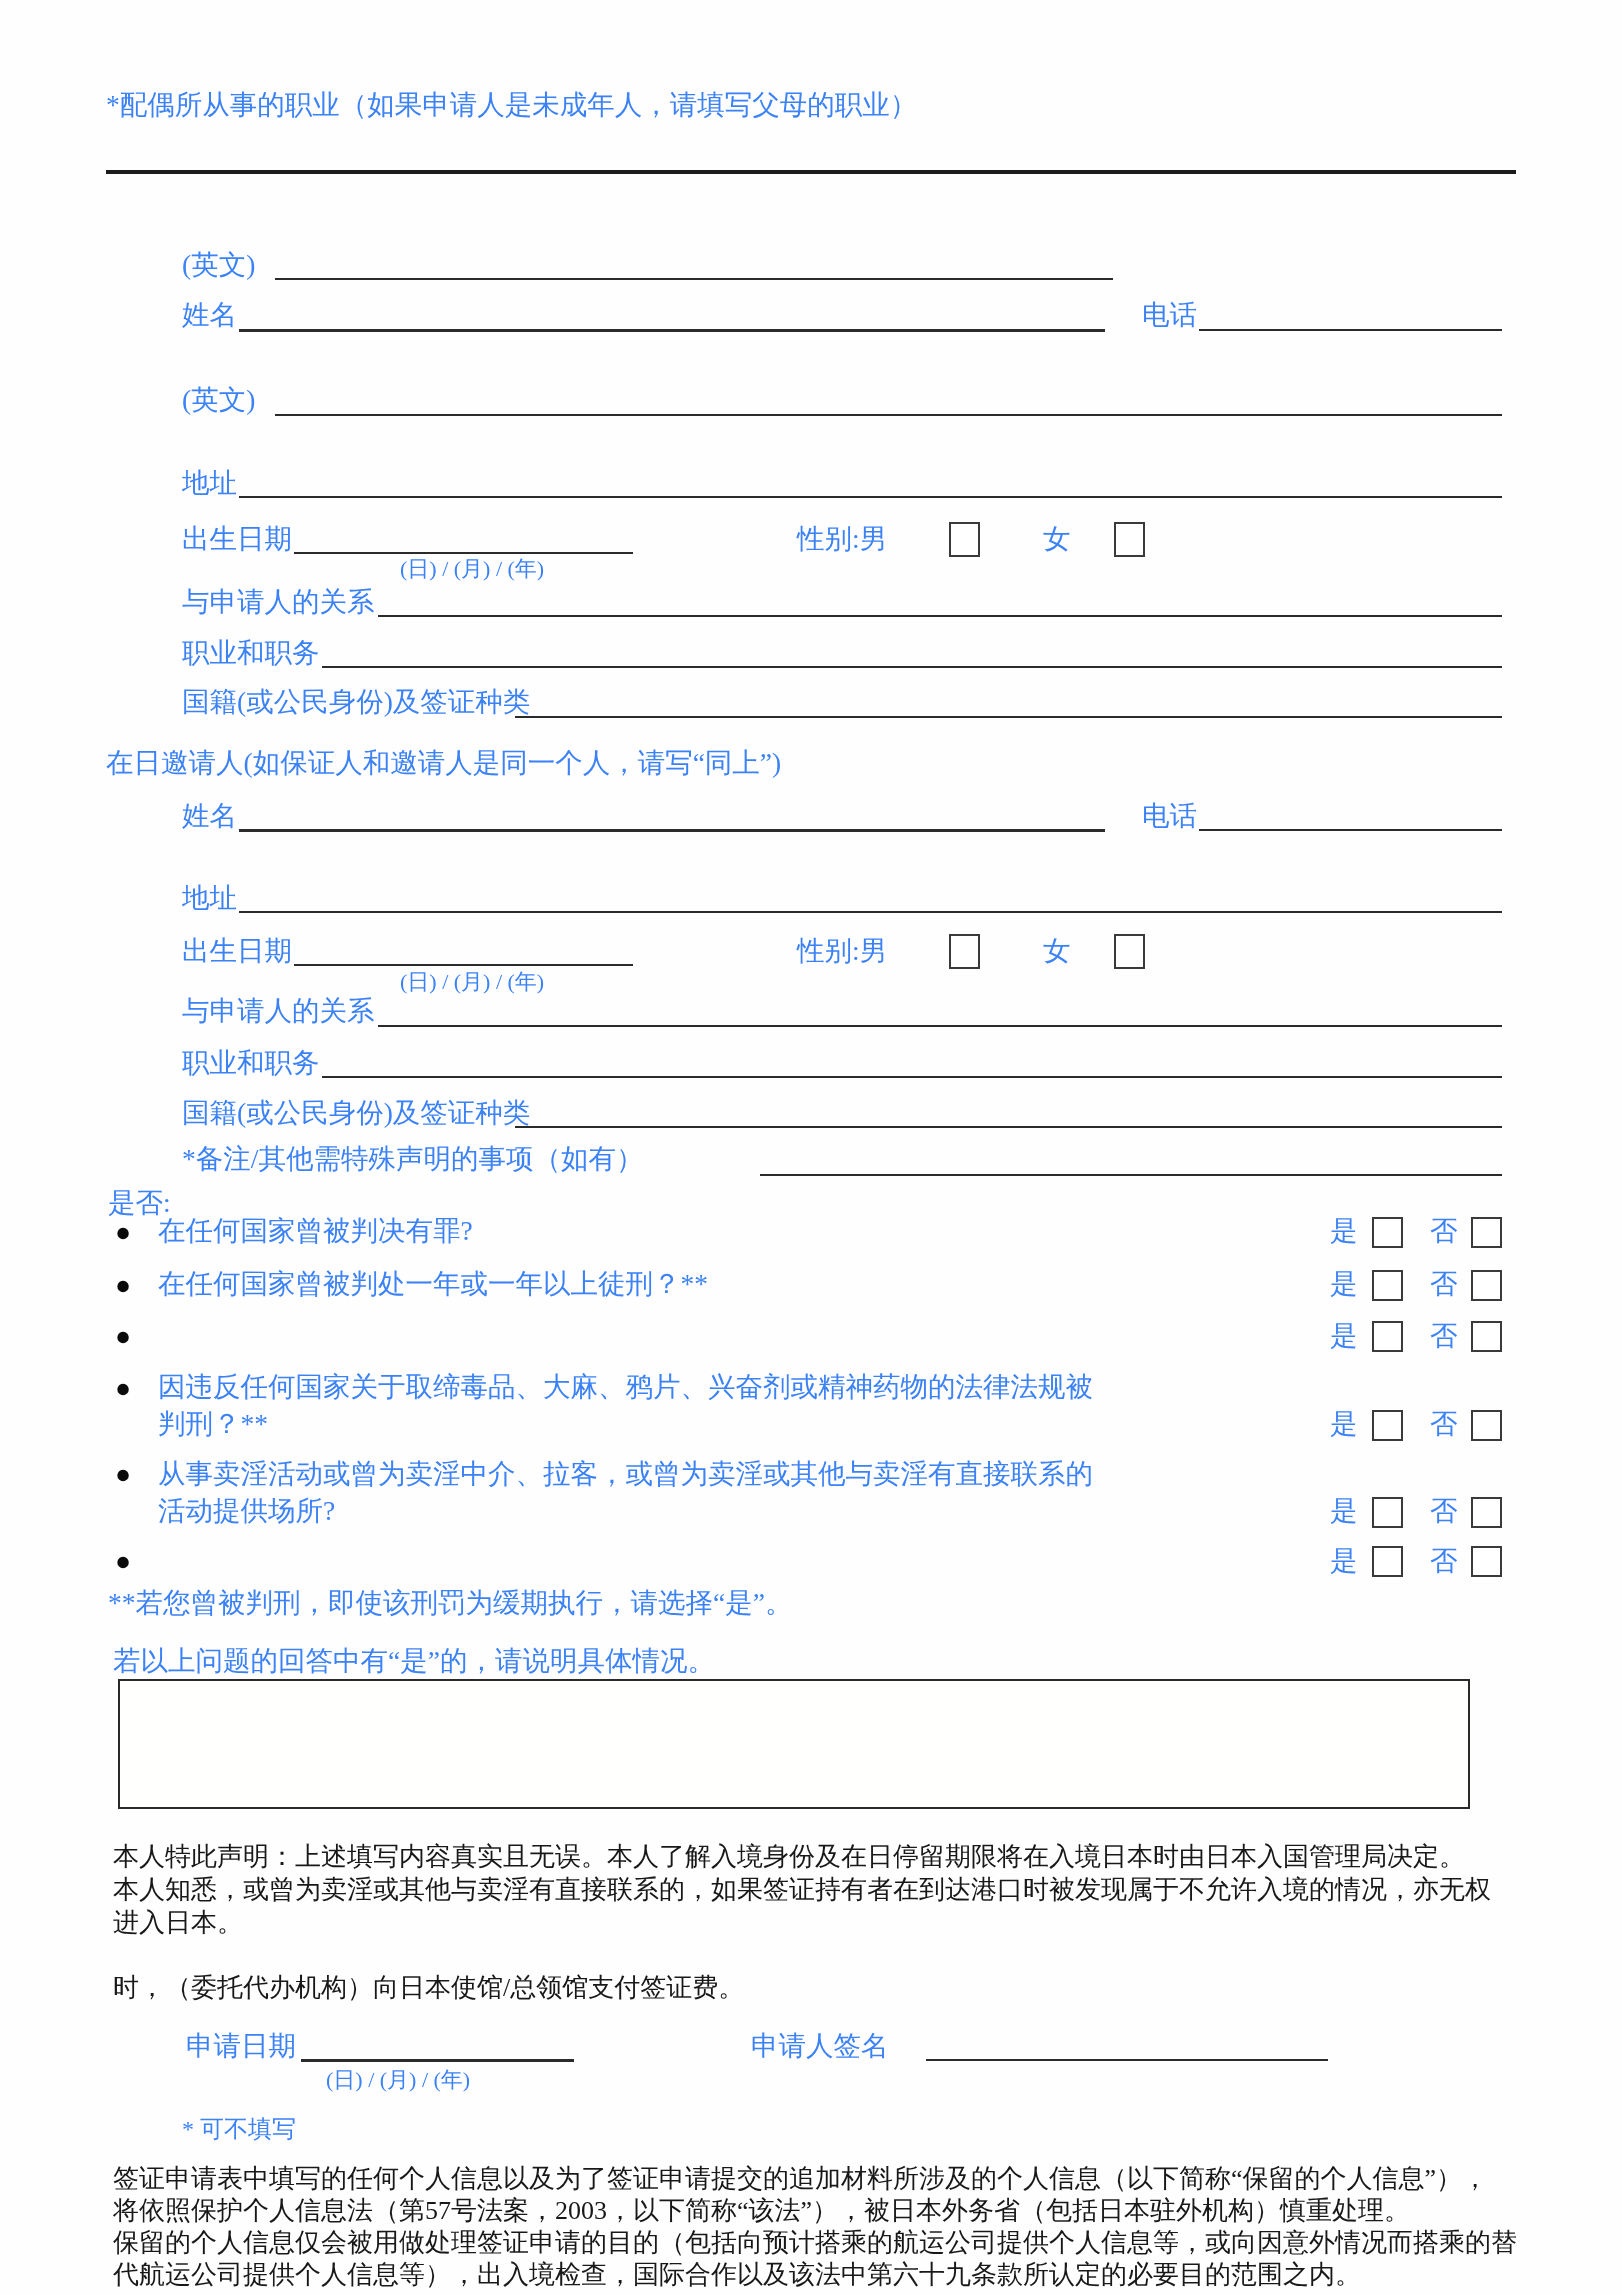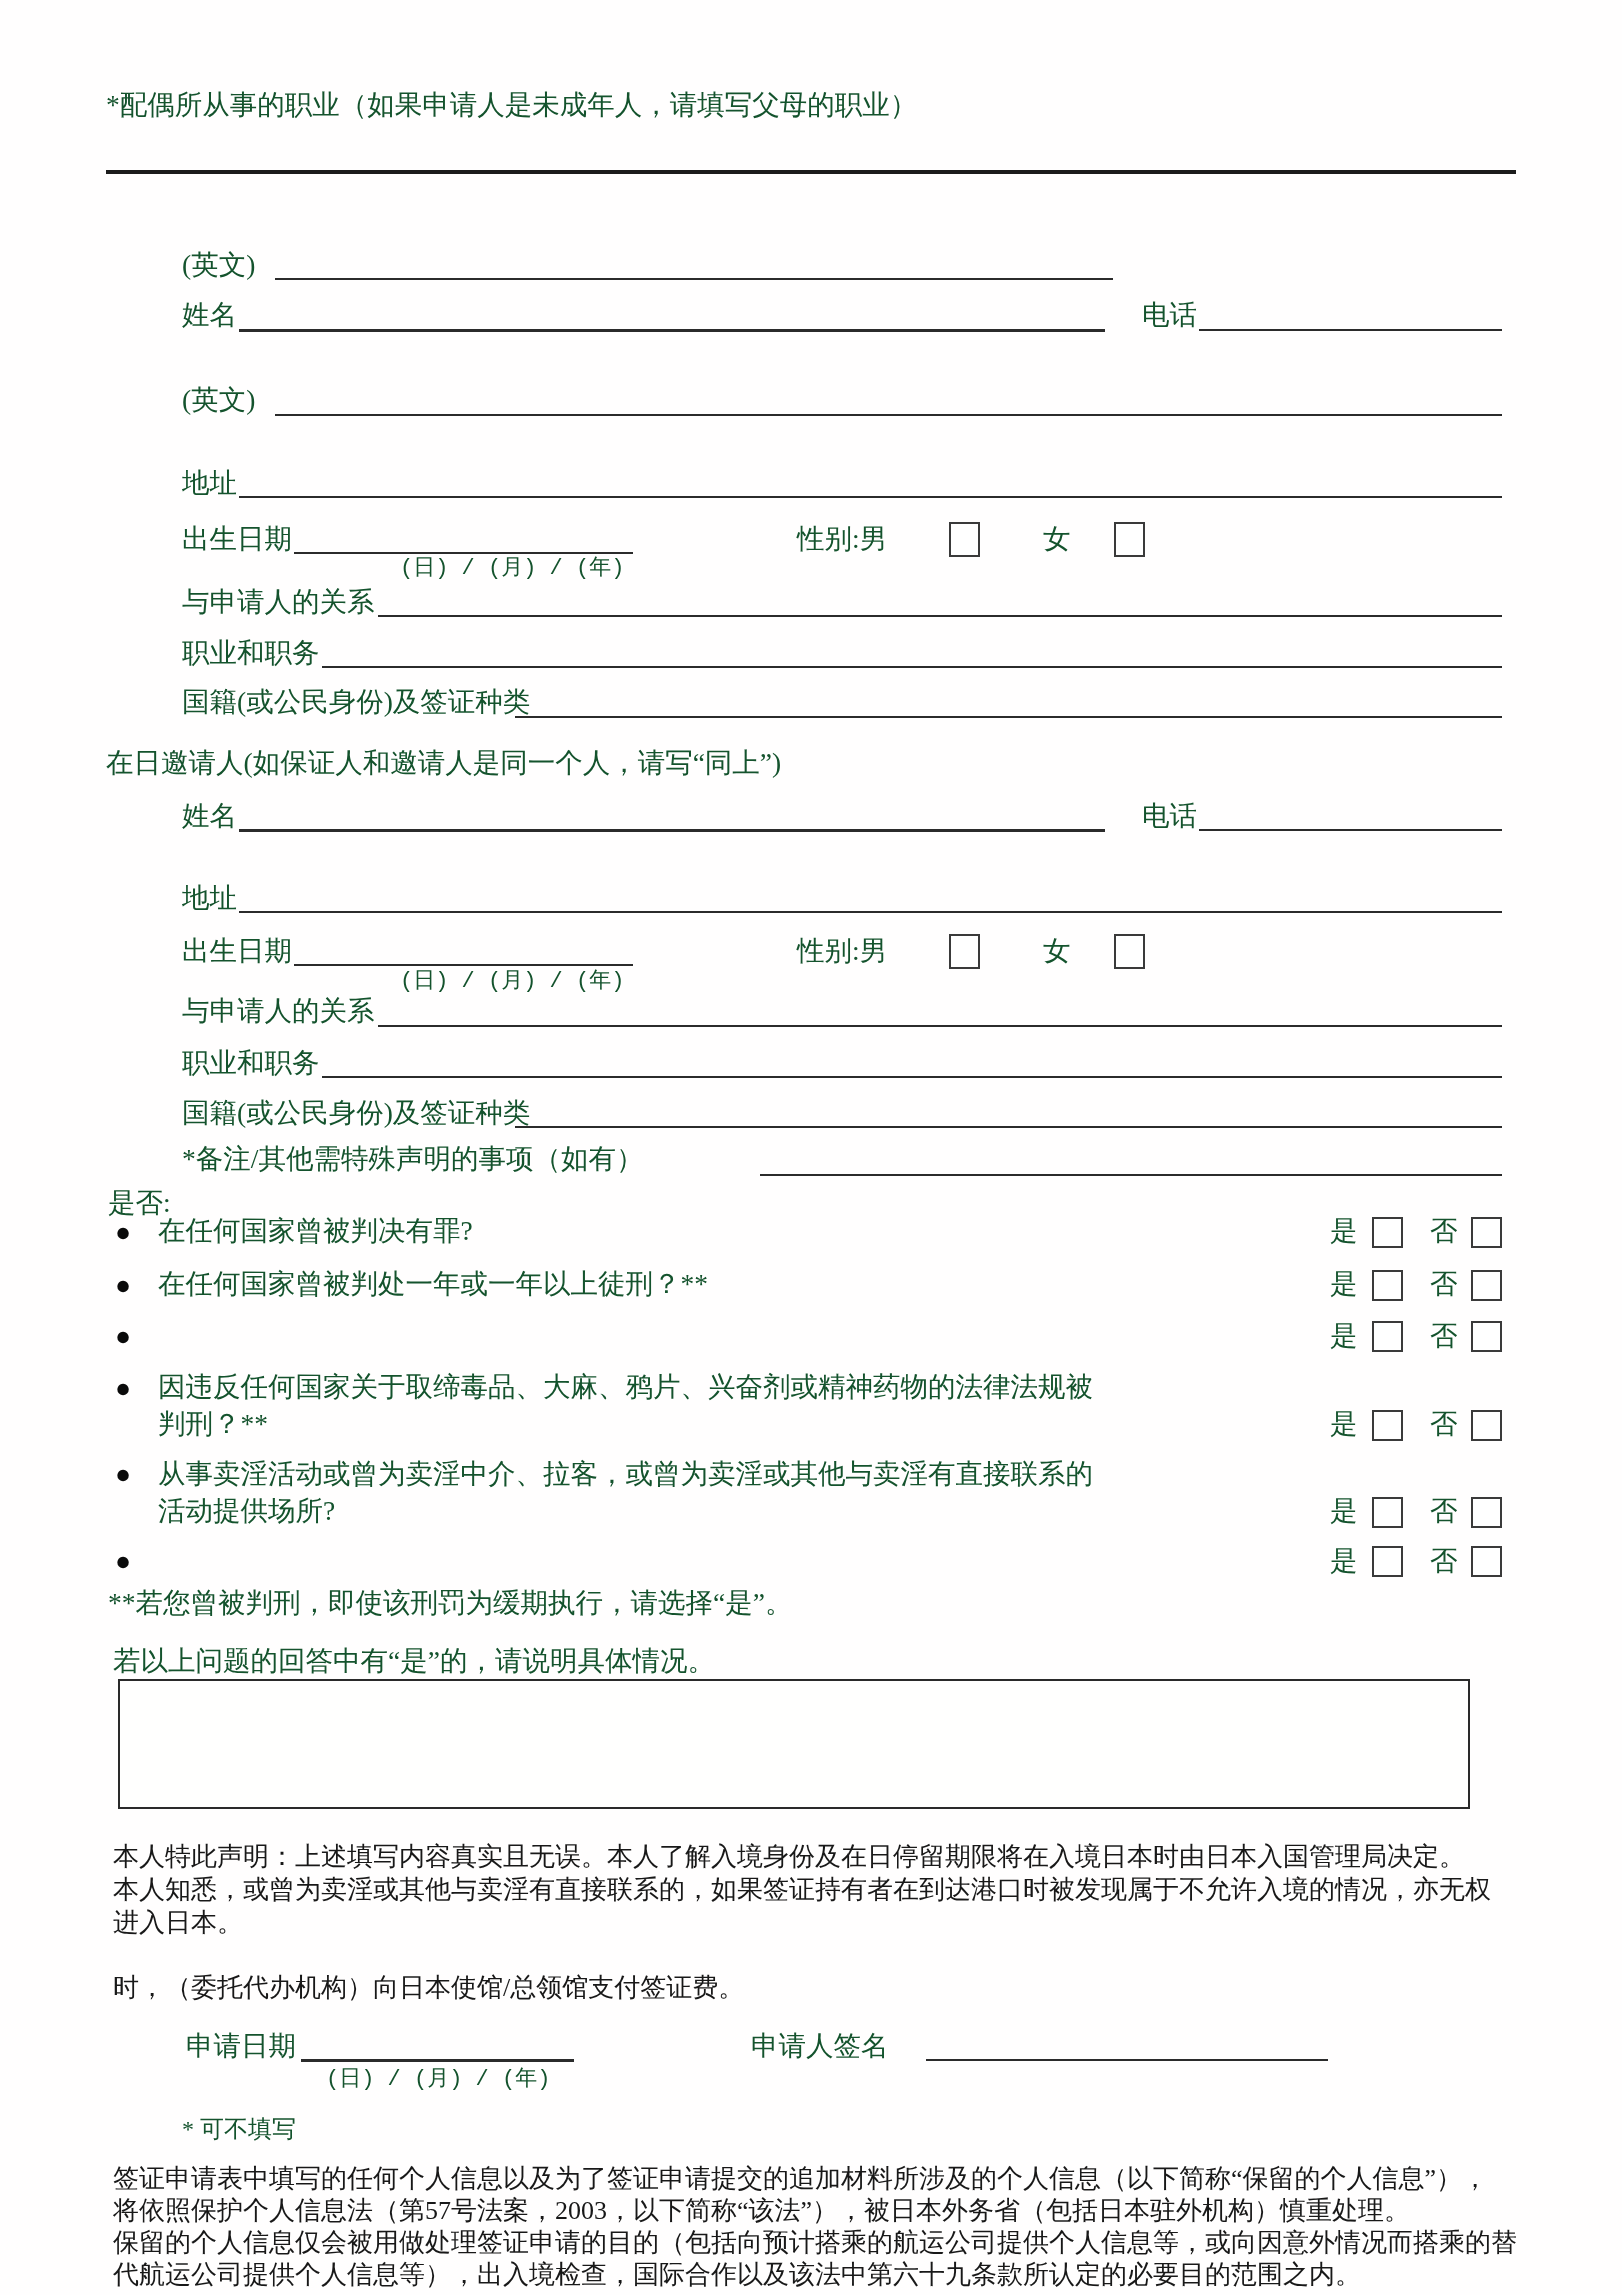--- a/index.html
+++ b/index.html
@@ -5,22 +5,22 @@
   html,body{margin:0;padding:0;background:#ffffff;}
   .page{
     position:relative;
     width:1622px;
     height:2295px;
     background:#fffefe;
     font-family:"Liberation Serif","DejaVu Serif",serif;
     color:#141414;
     overflow:hidden;
   }
-  .lbl{position:absolute;font-size:27.5px;line-height:32px;white-space:nowrap;color:#14532d;}
-  .sm{font-size:22px;line-height:25px;font-family:Liberation Mono, monospace;}
+  .lbl{position:absolute;font-size:27.5px;line-height:32px;white-space:nowrap;color:#3b82f6;}
+  .sm{font-size:22px;line-height:25px;}
   .rule{position:absolute;background:#1c1c1c;}
   .fld{position:absolute;height:1.8px;background:#2b2b2b;}
   .cb{position:absolute;width:26.6px;height:26.6px;border:2.7px solid #3a3a3a;background:#fff;box-sizing:content-box;}
   .cbg{height:31px;}
   .bullet{position:absolute;font-size:26.6px;color:#0a0a0a;}
   .par{position:absolute;font-size:26px;line-height:30px;white-space:nowrap;color:#181818;}
   .box{position:absolute;border:2.7px solid #2a2a2a;background:#fffffe;}
 </style>
 </head>
 <body>

